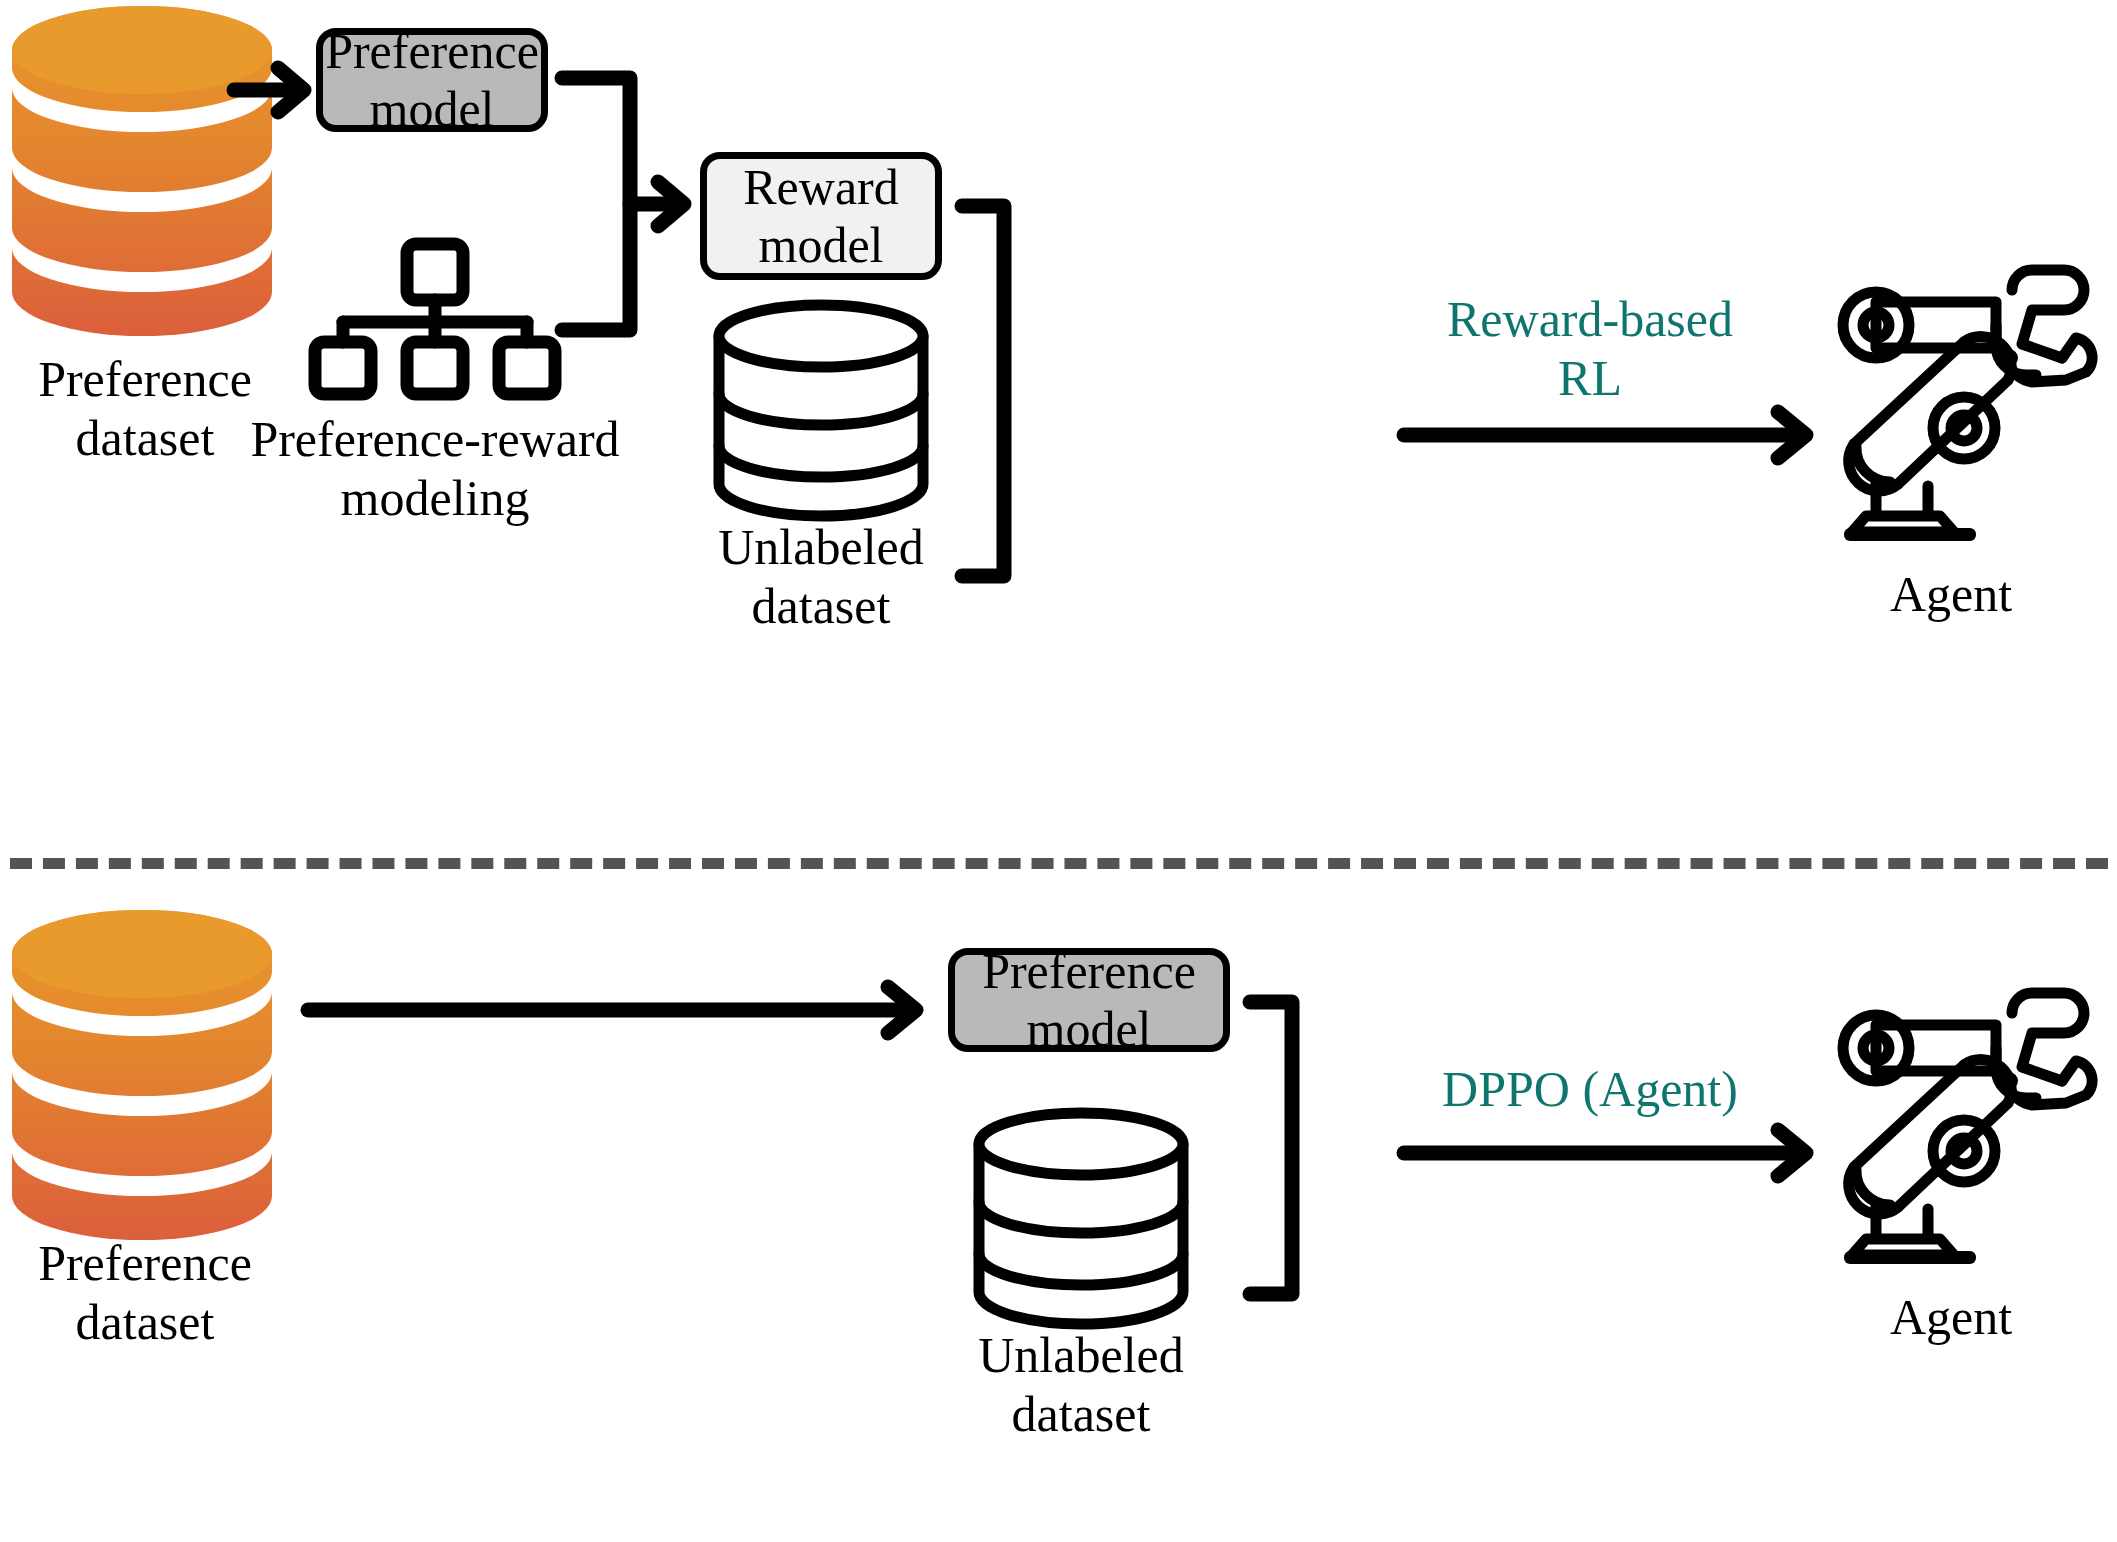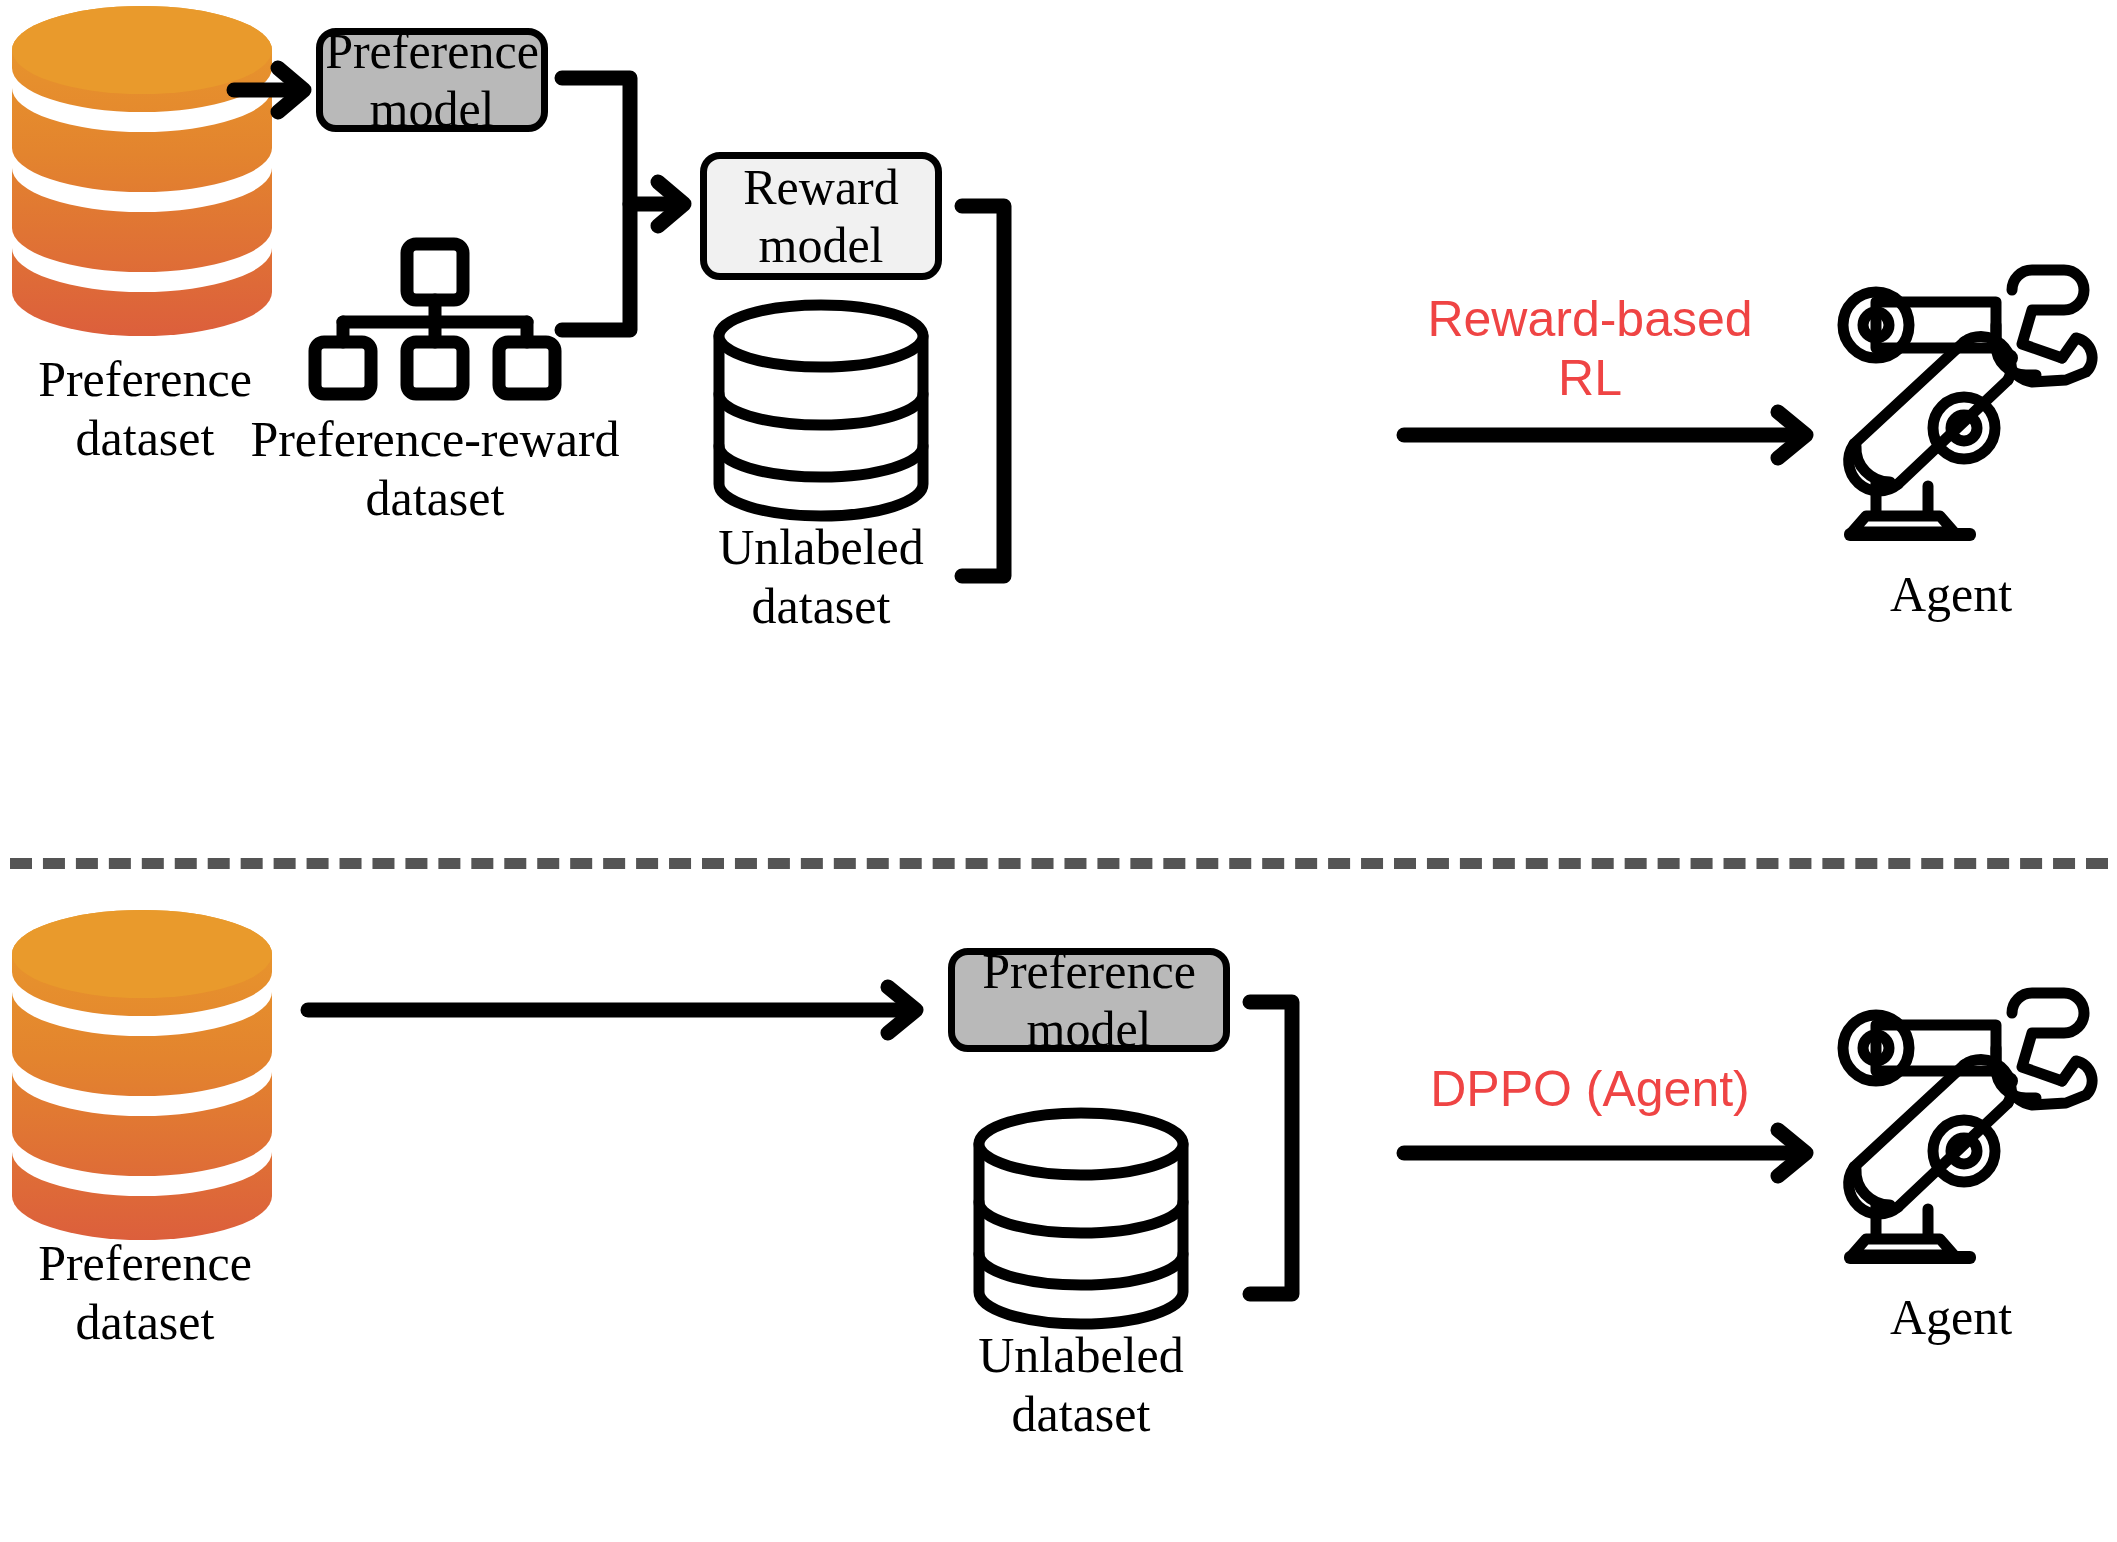--- a/index.html
+++ b/index.html
@@ -21,24 +21,24 @@
   .caption {
     text-align: center;
     color: #000000;
     font-size: 50px;
     line-height: 1.18;
     font-family: "Liberation Serif", "DejaVu Serif", serif;
     white-space: pre-line;
   }
   .edge-label {
     text-align: center;
-    color: #ef4444;
+    color: #0f766e;
     font-size: 50px;
     line-height: 1.18;
-    font-family: Liberation Sans, sans-serif;
+    font-family: Liberation Serif, serif;
     white-space: pre-line;
   }
 
   
   .model-box {
     box-sizing: border-box;
     border: 7px solid #000000;
     border-radius: 20px;
     display: flex;
     align-items: center;
@@ -107,21 +107,21 @@
         <line x1="25" y1="84" x2="25" y2="104"></line>
         <line x1="117" y1="84" x2="117" y2="104"></line>
         <line x1="209" y1="84" x2="209" y2="104"></line>
         <rect x="-3" y="104" width="56" height="52" rx="9"></rect>
         <rect x="89" y="104" width="56" height="52" rx="9"></rect>
         <rect x="181" y="104" width="56" height="52" rx="9"></rect>
       </g>
     </svg>
   </div>
   <div class="abs caption" style="left:250px; top:410px; width:370px;">Preference-reward
-dataset</div>
+modeling</div>
 
   <div class="abs" style="left:548px; top:62px; width:160px; height:300px;">
     <svg width="160" height="300" viewBox="0 0 160 300">
       <g stroke="#000000" stroke-width="15" fill="none" stroke-linecap="round" stroke-linejoin="round">
         <polyline points="14,16 82,16 82,268 14,268"></polyline>
         <line x1="82" y1="142" x2="130" y2="142"></line>
         <polyline points="110,120 136,142 110,164" stroke-linecap="round"></polyline>
       </g>
     </svg>
   </div>

